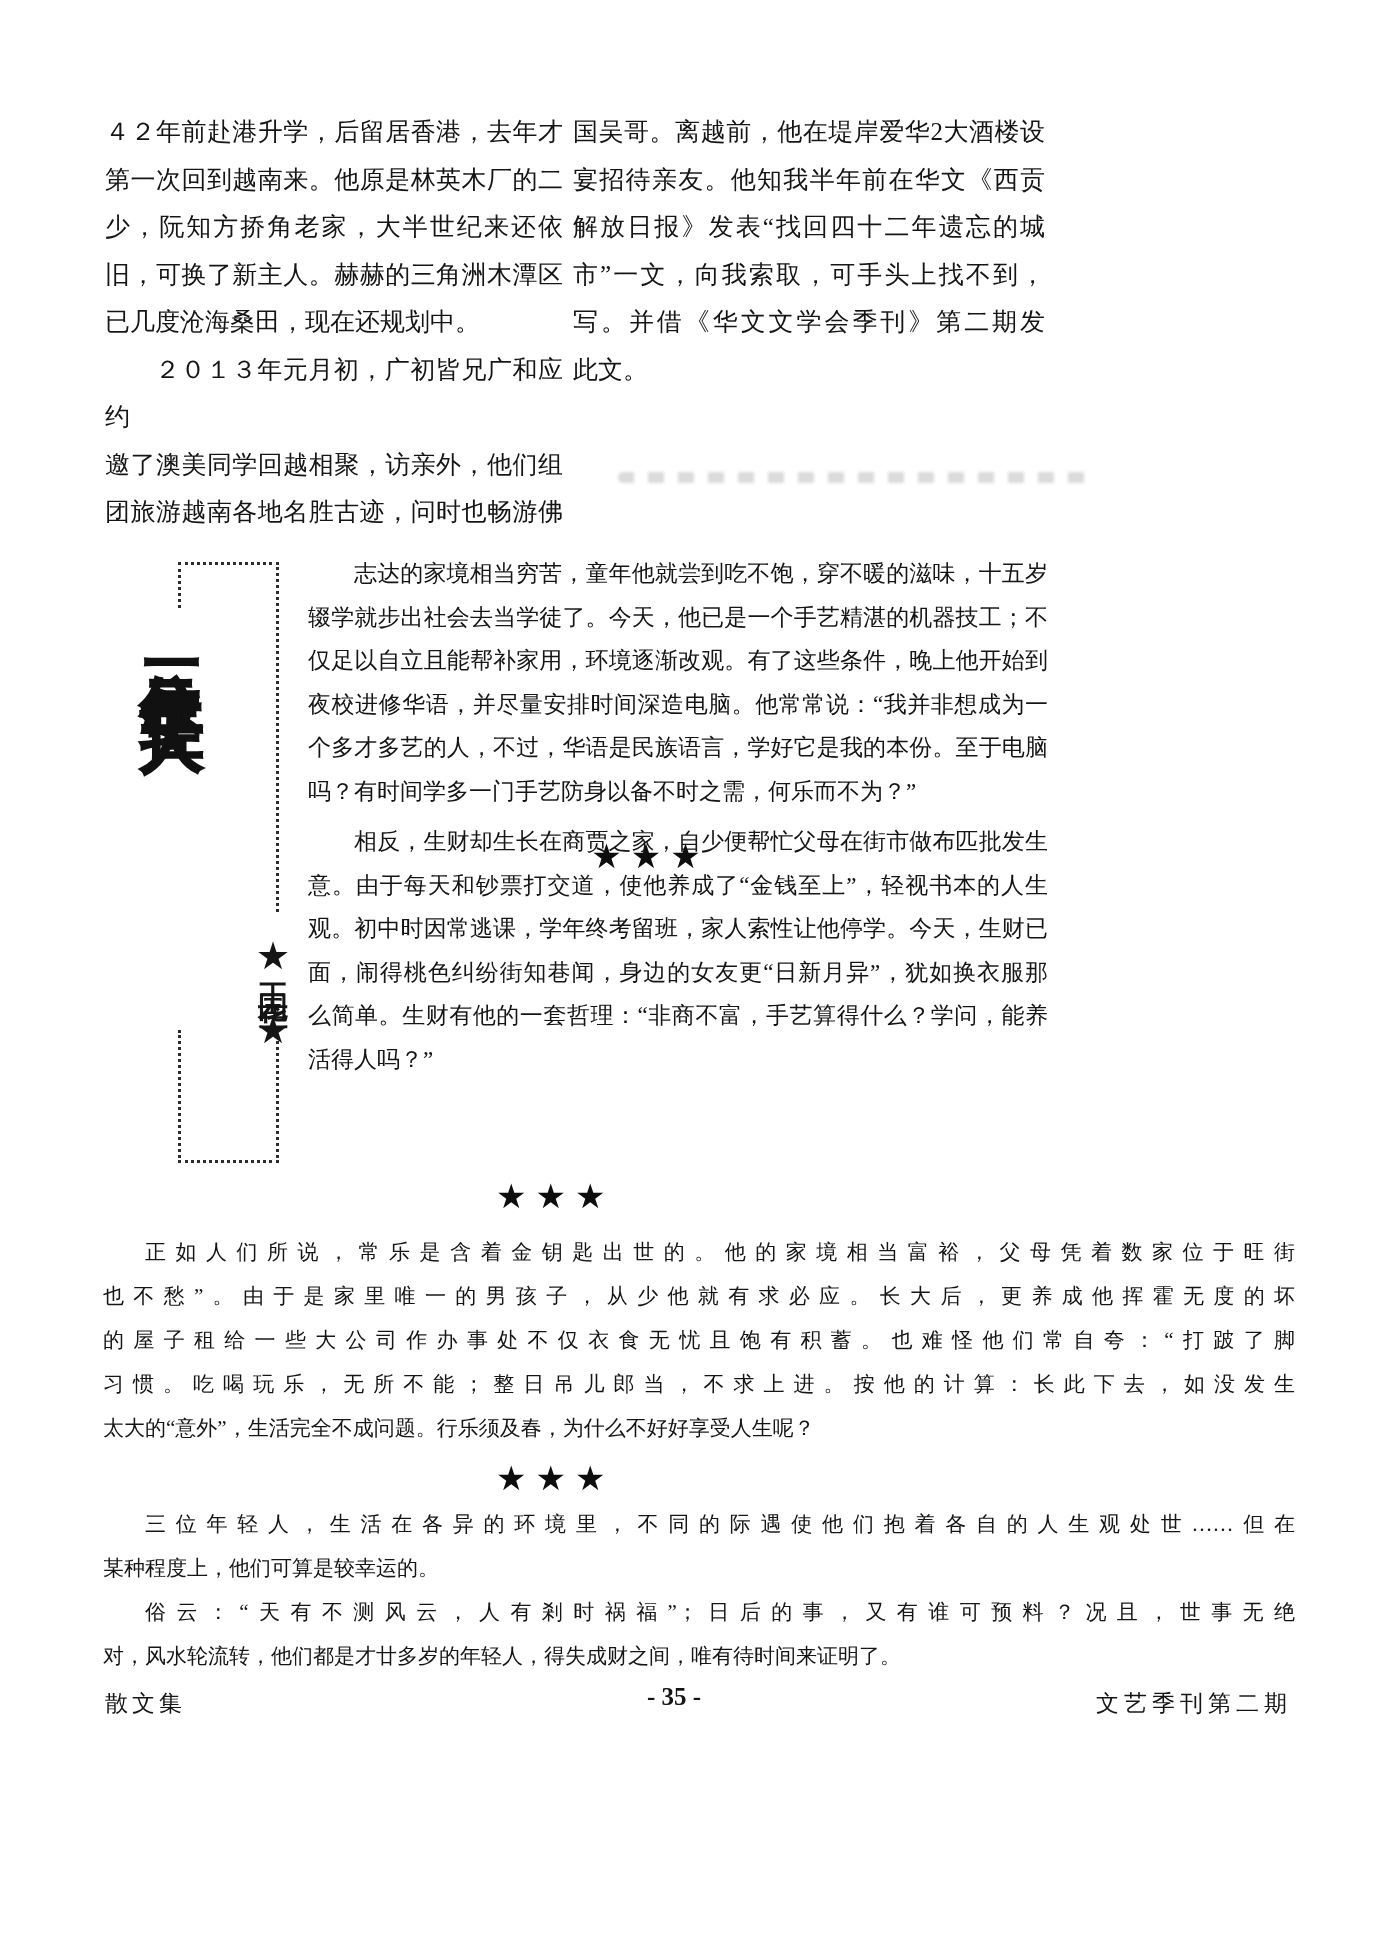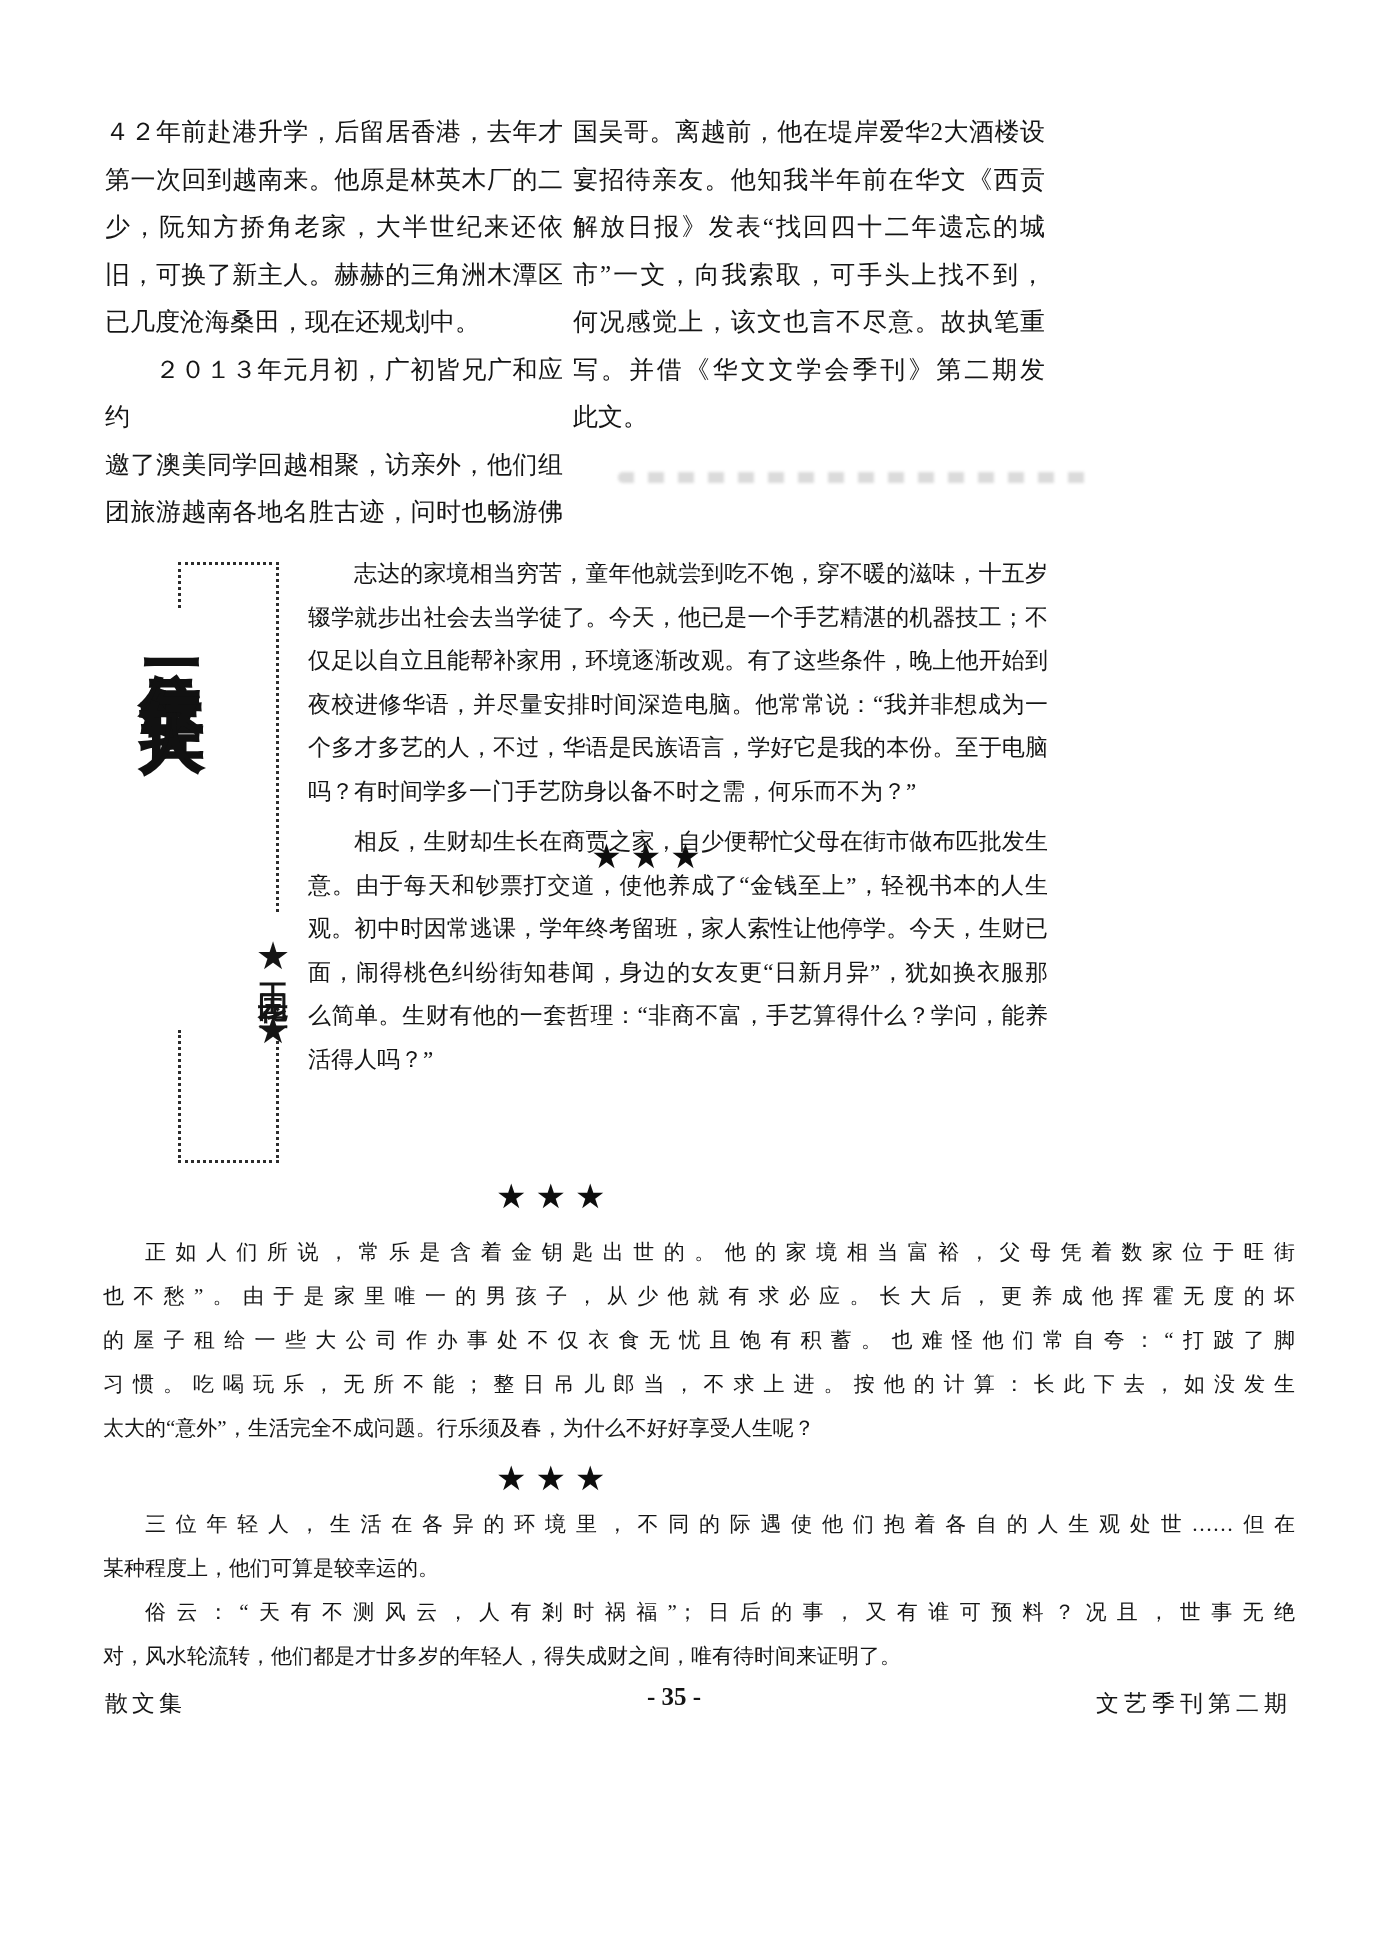--- a/index.html
+++ b/index.html
@@ -94,21 +94,20 @@
     <div class="line fill indent">２０１３年元月初，广初皆兄广和应约</div>
     <div class="line fill">邀了澳美同学回越相聚，访亲外，他们组</div>
     <div class="line fill">团旅游越南各地名胜古迹，问时也畅游佛</div>
   </div>
 
   <div id="col-right" class="col">
     <div class="line fill">国吴哥。离越前，他在堤岸爱华2大酒楼设</div>
     <div class="line fill">宴招待亲友。他知我半年前在华文《西贡</div>
     <div class="line fill">解放日报》发表“找回四十二年遗忘的城</div>
     <div class="line fill">市”一文，向我索取，可手头上找不到，</div>
-    <div class="line fill">何况感觉上，该文也言不尽意。故执笔重</div>
     <div class="line fill">写。并借《华文文学会季刊》第二期发</div>
     <div class="line">此文。</div>
   </div>
 
   <div id="smudge"></div>
 
   <div id="dot-top" class="dot"></div>
   <div id="dot-right" class="dot"></div>
   <div id="dot-bottom" class="dot"></div>
   <div id="dot-left-a" class="dot"></div>

